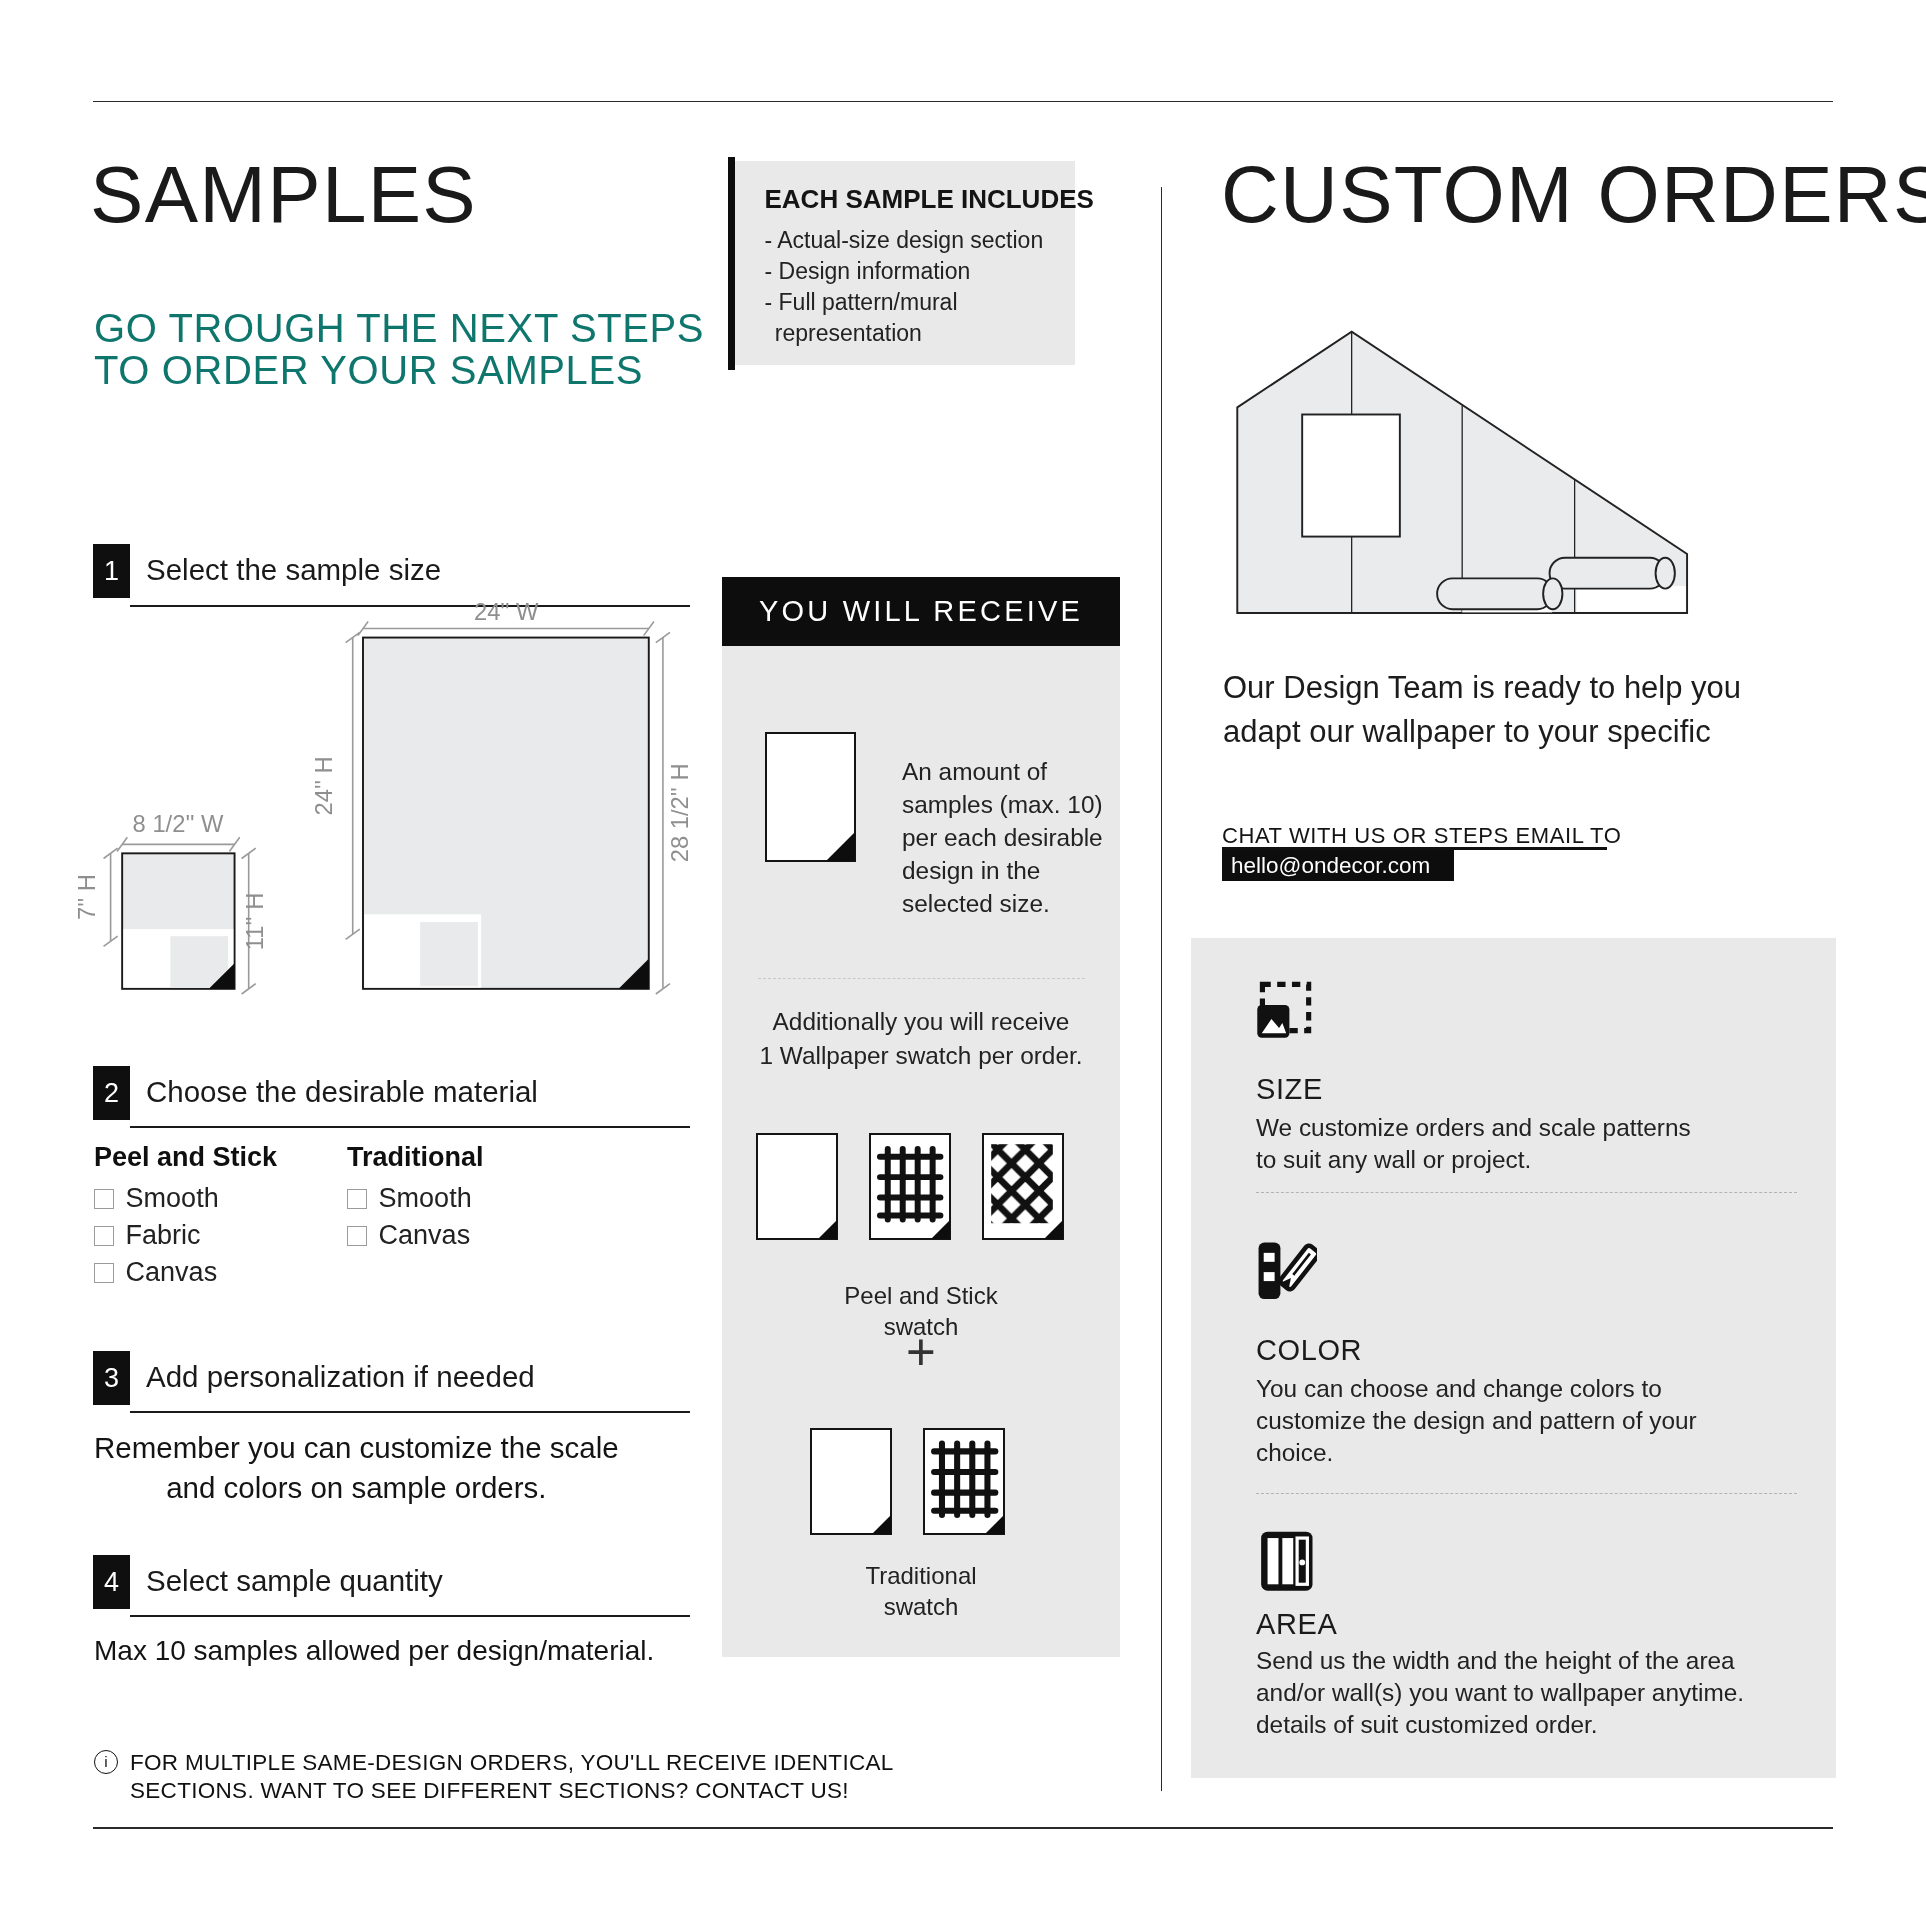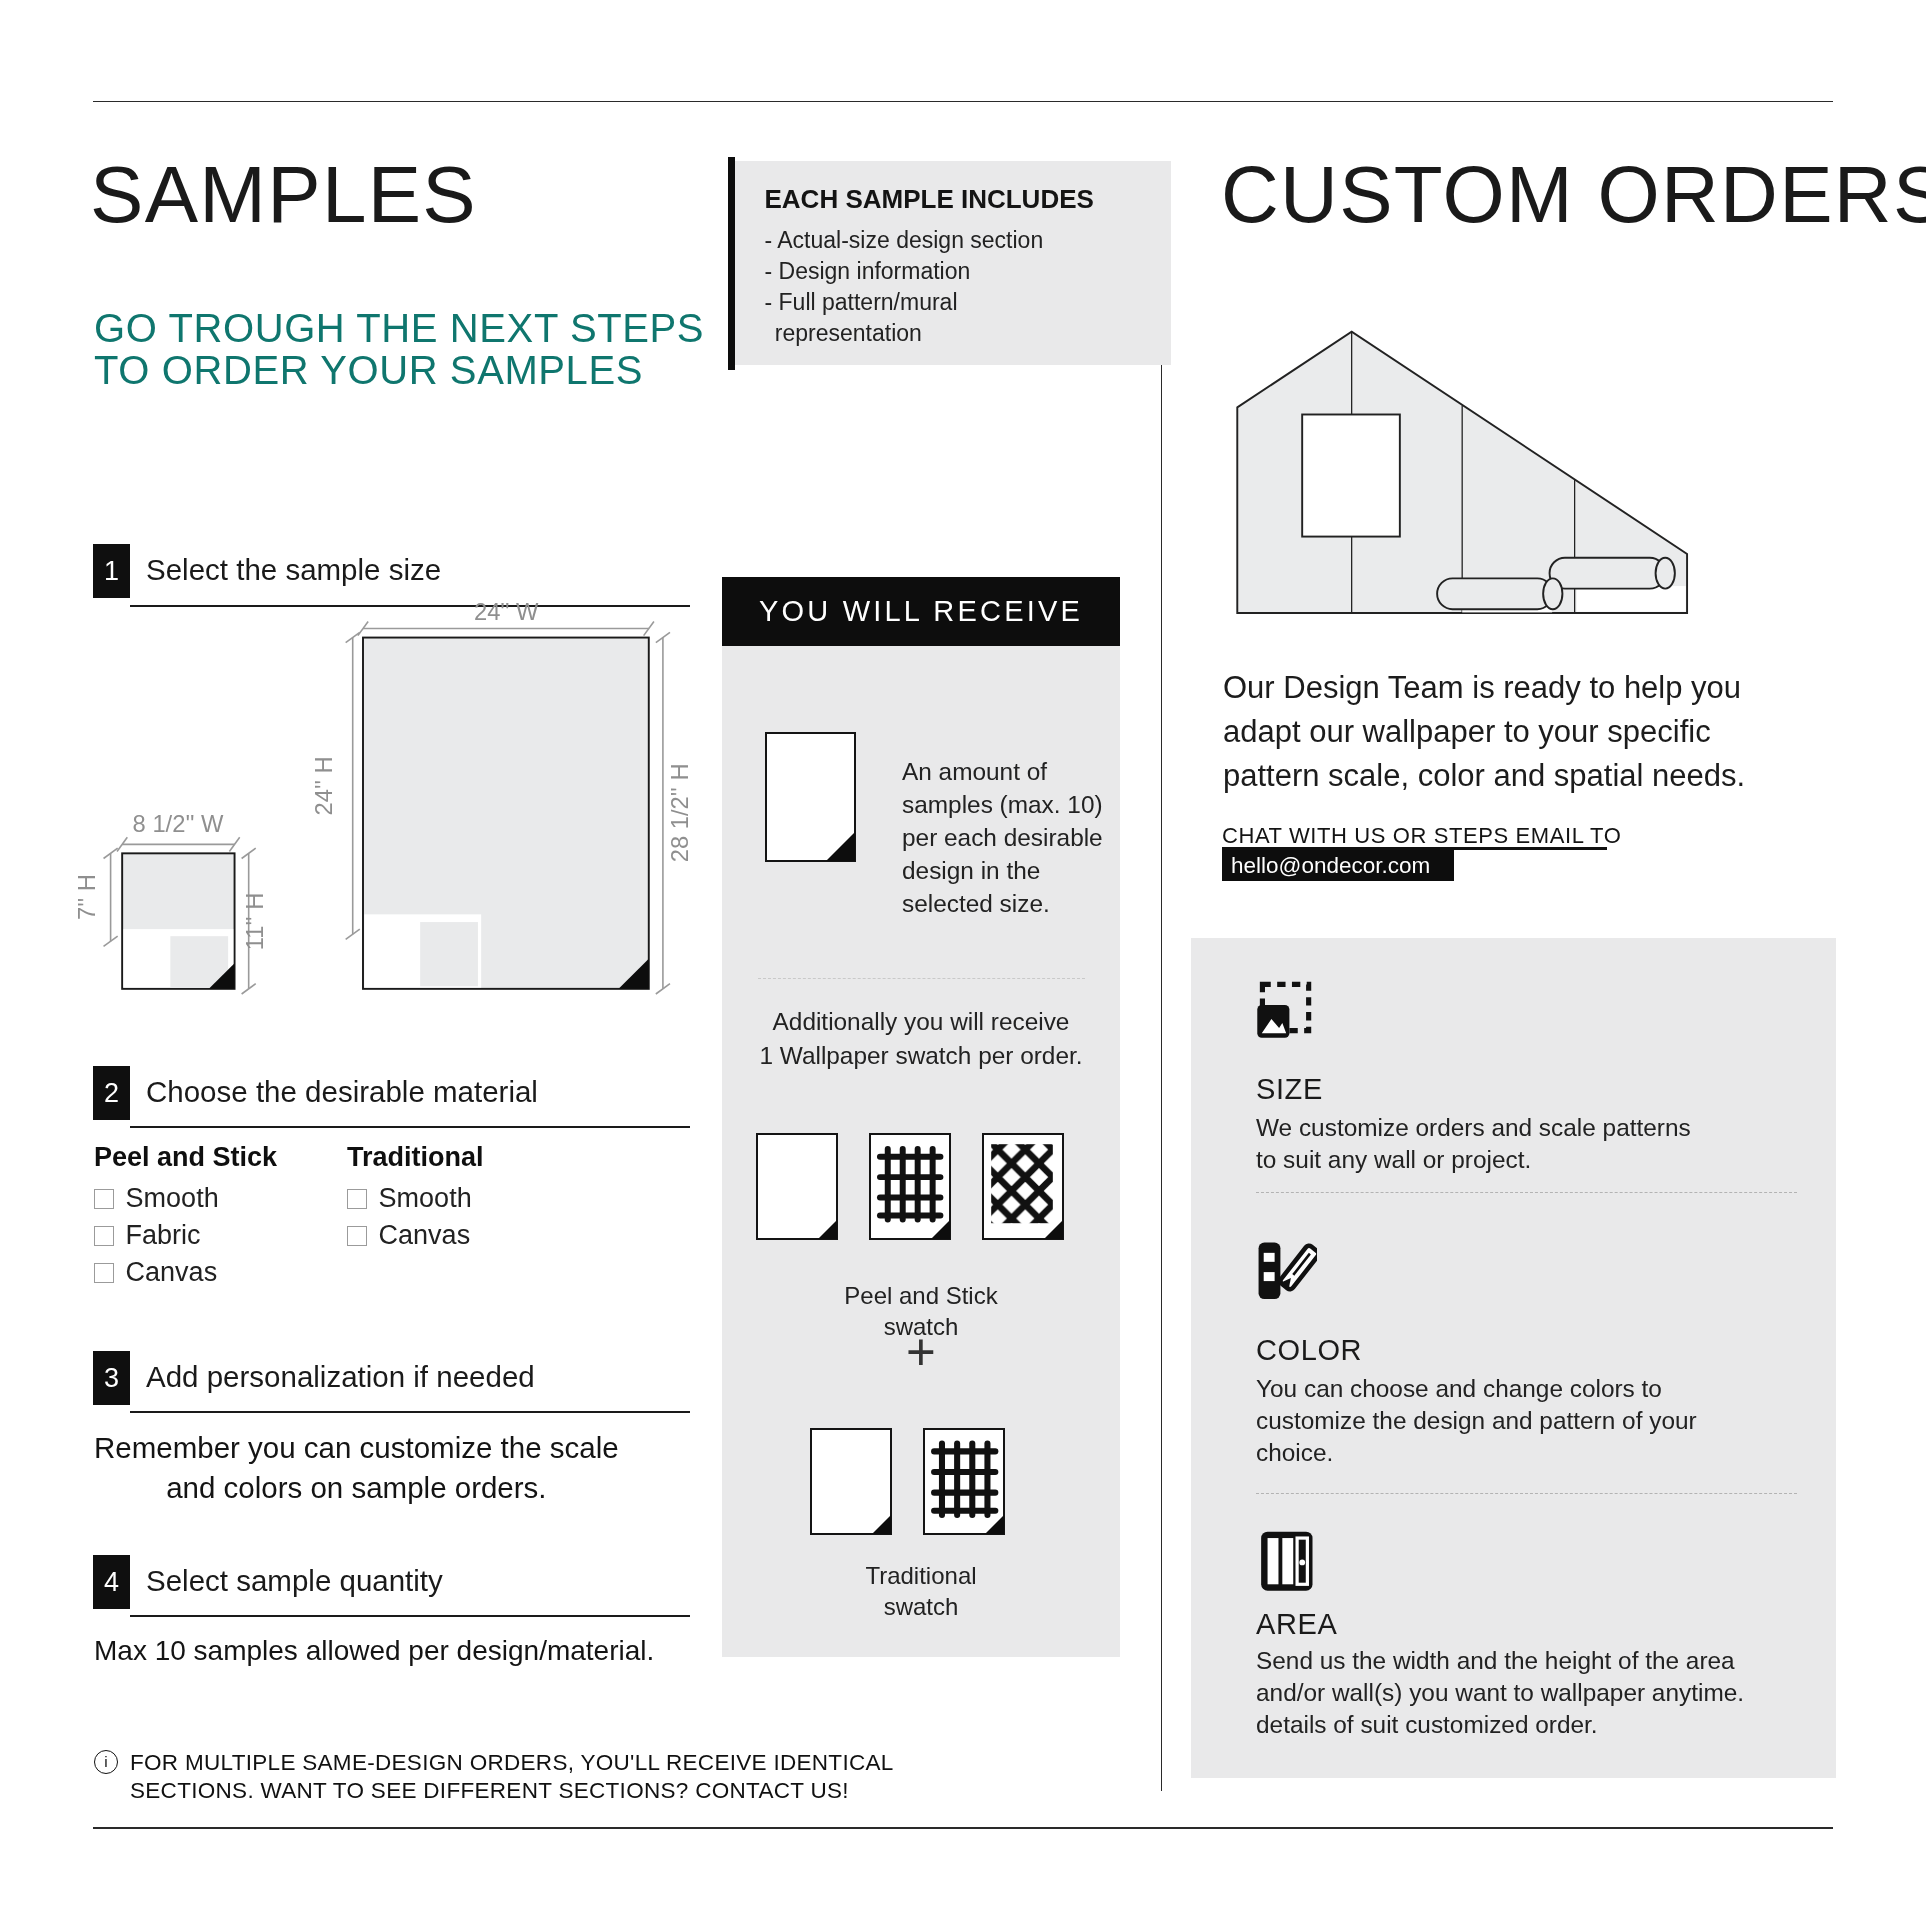--- a/index.html
+++ b/index.html
@@ -139,21 +139,21 @@
   <div class="badge" style="left:93px;top:1555px;">4</div>
   <div class="step-heading" style="left:146px;top:1564px;">Select sample quantity</div>
   <div class="step-underline" style="left:130px;top:1615px;"></div>
   <div class="para" style="left:94px;top:1631px;font-size:28px;">Max 10 samples allowed per design/material.</div>
 
   <div class="info-icon" style="left:94px;top:1750px;">i</div>
   <div class="footnote" style="left:130px;top:1750px;">FOR MULTIPLE SAME-DESIGN ORDERS, YOU'LL RECEIVE IDENTICAL</div>
   <div class="footnote" style="left:130px;top:1778px;">SECTIONS. WANT TO SEE DIFFERENT SECTIONS? CONTACT US!</div>
 
   <div class="black-bar" style="left:728px;top:157px;width:7px;height:213px;"></div>
-  <div class="includes-box" style="left:735px;top:161px;width:436px;height:204px;">
+  <div class="includes-box" style="left:735px;top:161px;width:340px;height:204px;">
     <div class="includes-heading">EACH SAMPLE INCLUDES</div>
     <div class="includes-item">- Actual-size design section</div>
     <div class="includes-item">- Design information</div>
     <div class="includes-item">- Full pattern/mural</div>
     <div class="includes-item indent">representation</div>
   </div>
 
   <div class="black-bar receive-title" style="left:722px;top:577px;width:398px;height:69px;">YOU WILL RECEIVE</div>
   <div class="gray-panel" style="left:722px;top:646px;width:398px;height:1011px;"></div>
 
@@ -252,21 +252,20 @@
       <rect x="488" y="356" width="180" height="48" rx="24"></rect>
       <ellipse cx="668" cy="380" rx="15" ry="24"></ellipse>
       <rect x="313" y="388" width="180" height="48" rx="24"></rect>
       <ellipse cx="493" cy="412" rx="15" ry="24"></ellipse>
     </g>
   </svg>
 
   <div style="position:absolute;left:1223px;top:666px;font-size:31px;line-height:44px;color:#1c1c1c;white-space:nowrap;">
     <div>Our Design Team is ready to help you</div>
     <div>adapt our wallpaper to your specific</div>
-    <div>pattern scale, color and spatial needs.</div>
   </div>
 
   <div class="chat-label" style="left:1222px;top:823px;">CHAT WITH US OR STEPS EMAIL TO</div>
   <div class="rule" style="left:1222px;top:847px;width:385px;height:2.6px;background:#111;"></div>
   <div class="email-badge" style="left:1222px;top:850px;width:232px;height:31px;">hello@ondecor.com</div>
 
   <div class="gray-panel" style="left:1191px;top:938px;width:645px;height:840px;"></div>
 
   <svg viewBox="0 0 95 95" style="left:1256px;top:978px;width:61px;height:61px;">
     <rect x="10" y="10" width="72" height="72" fill="none" stroke="#111" stroke-width="8" stroke-dasharray="13 10"></rect>

